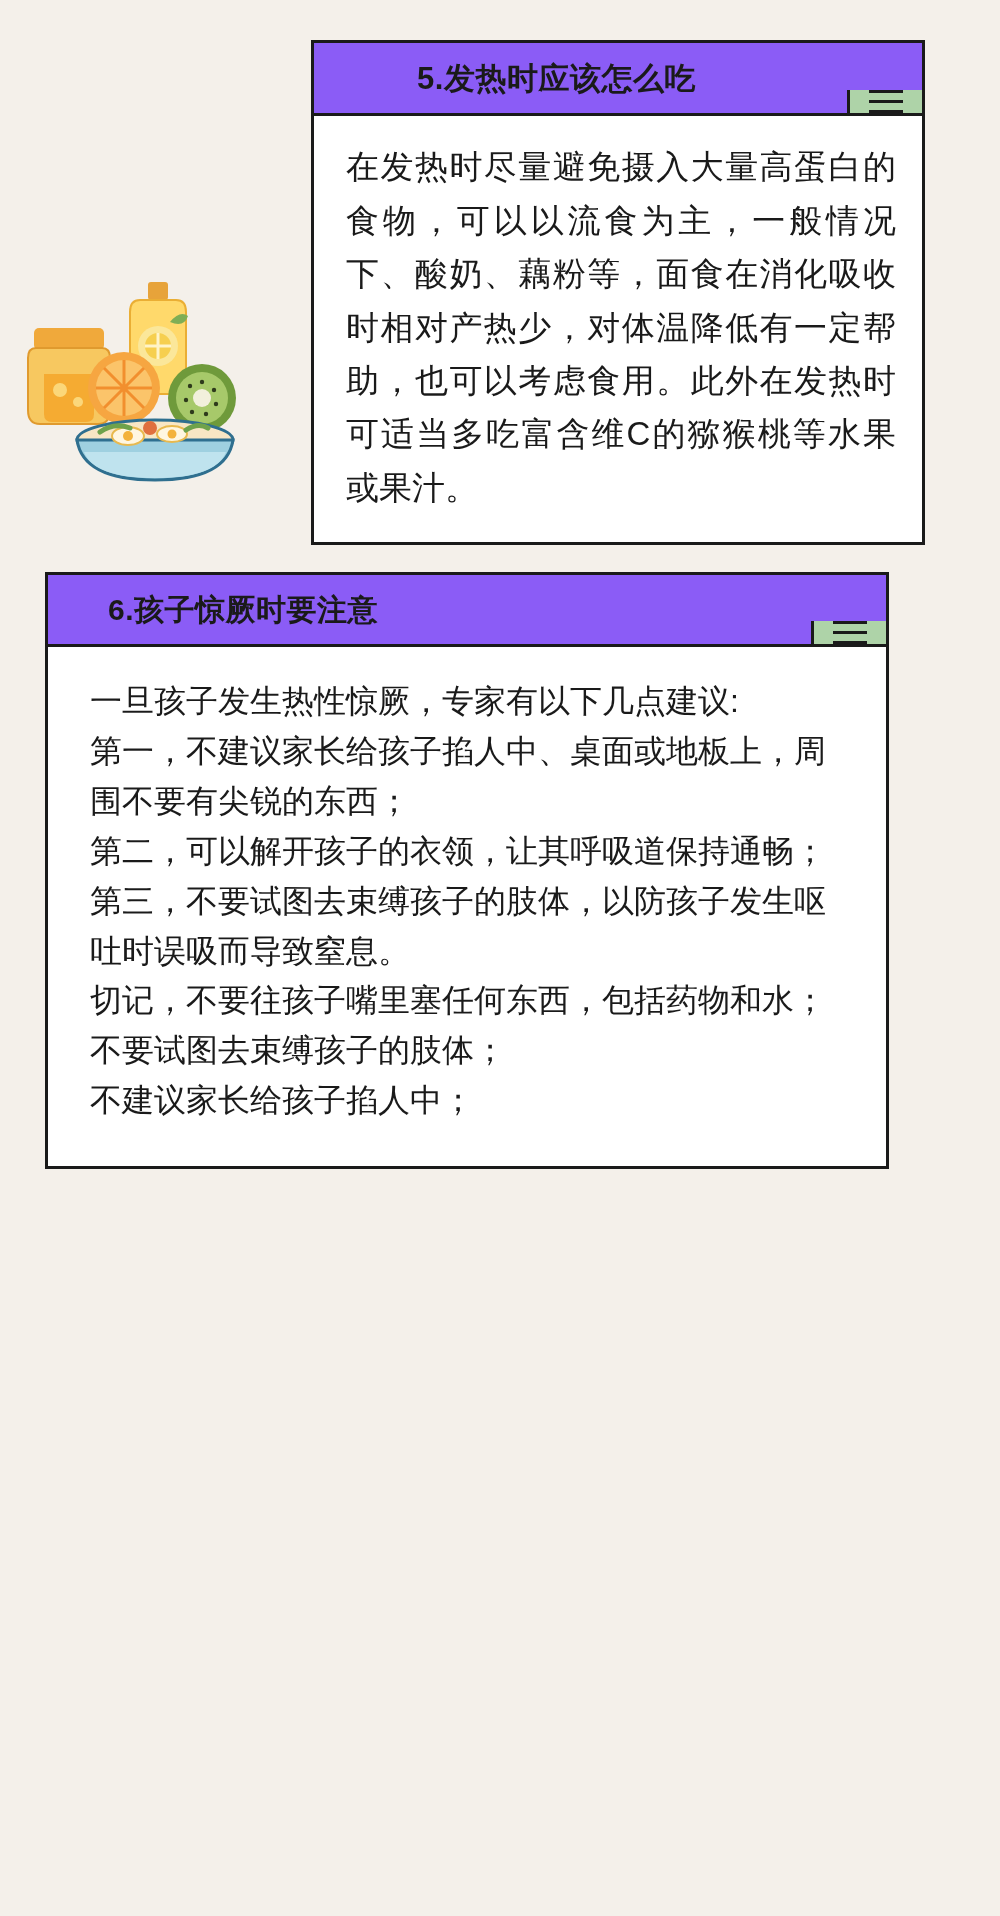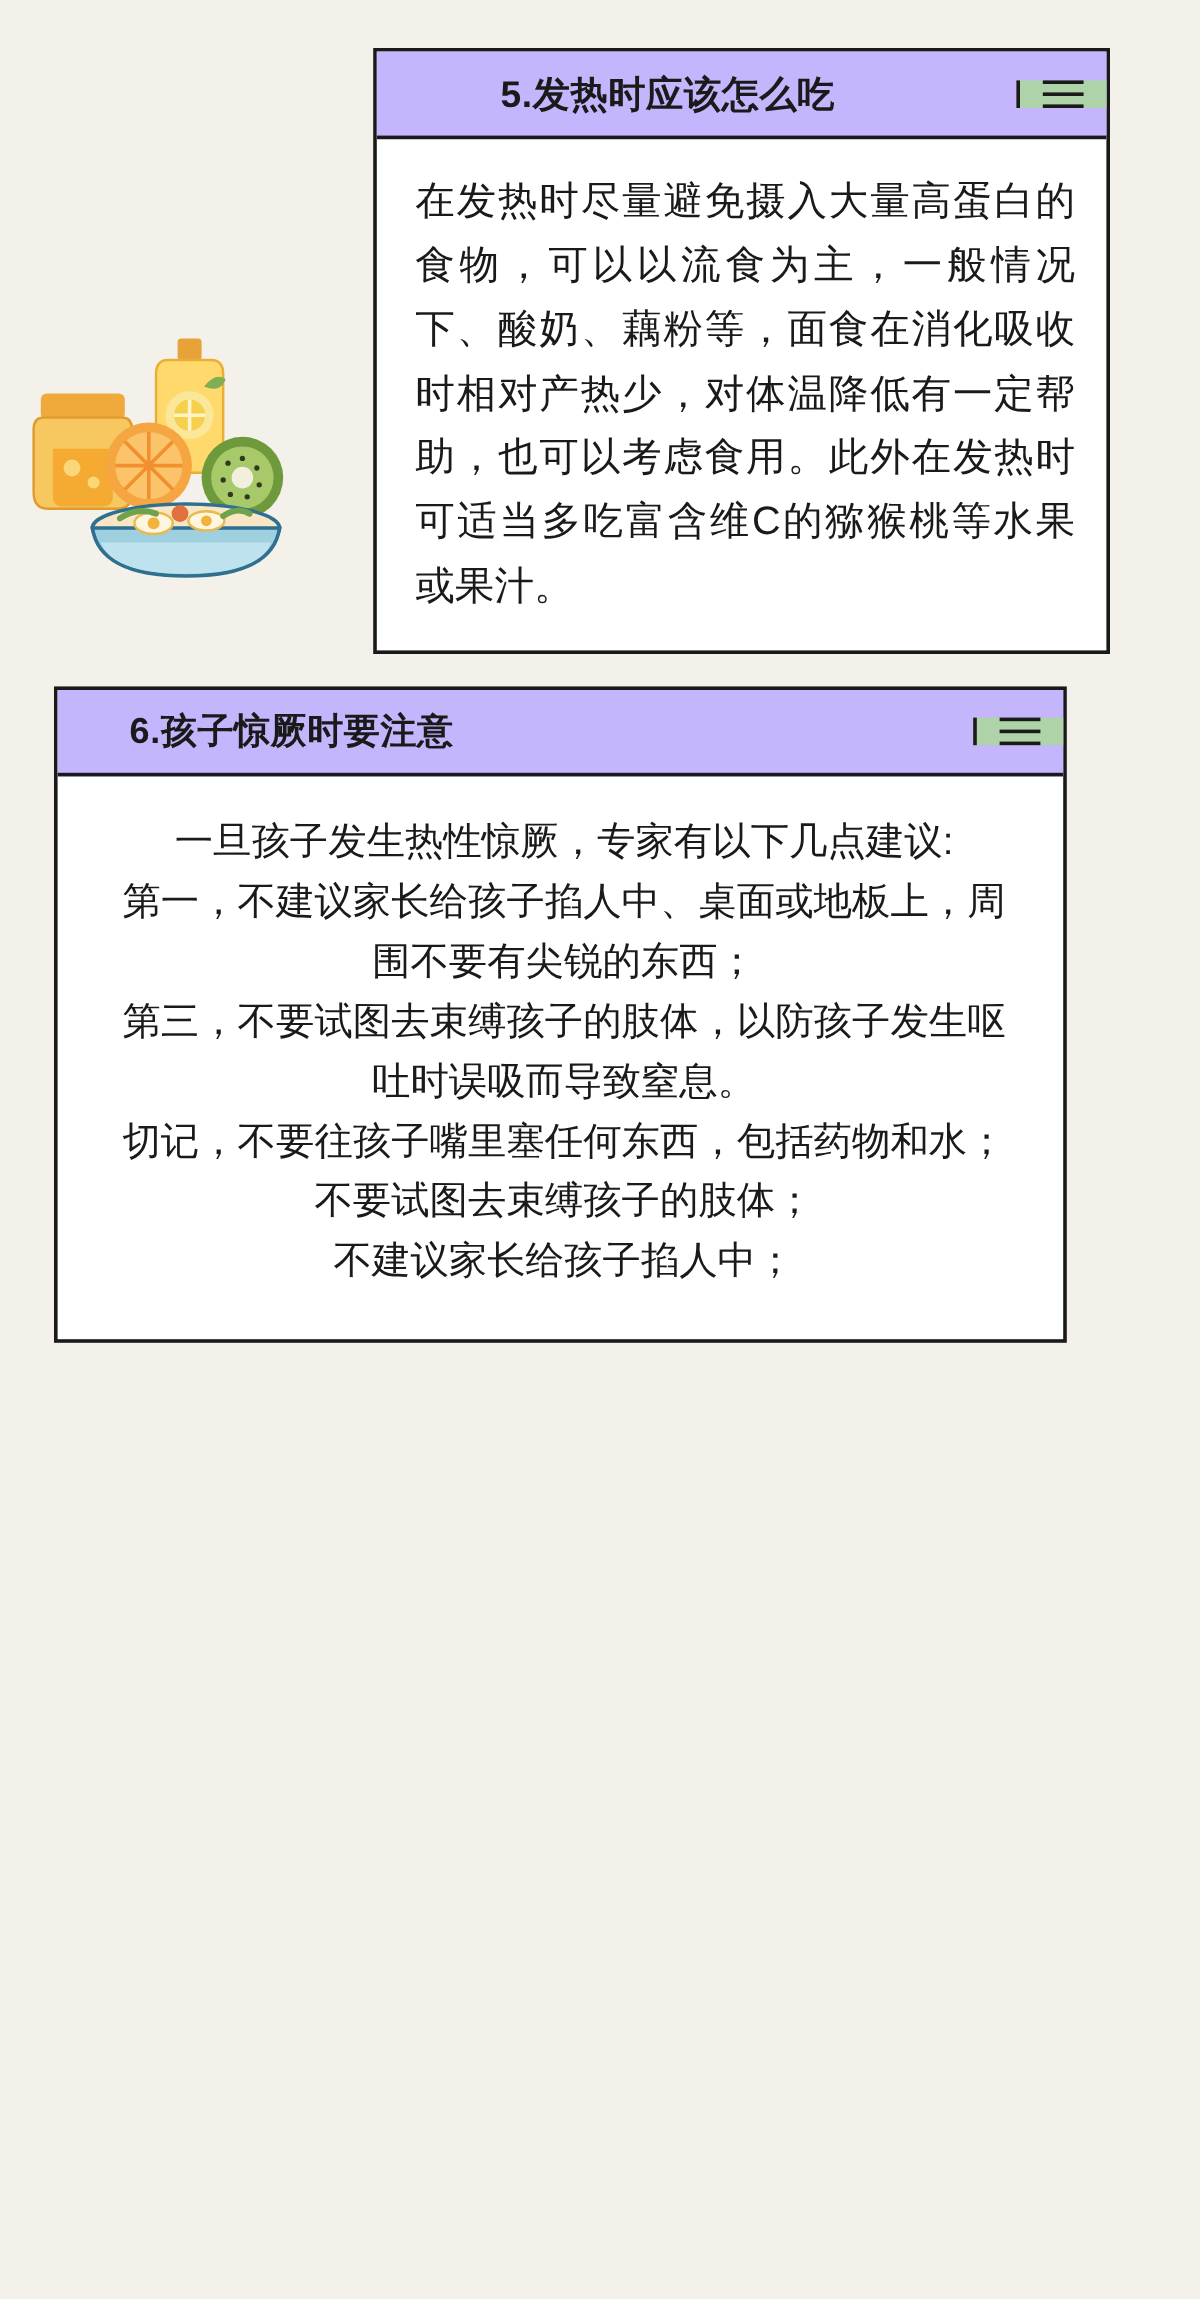--- a/index.html
+++ b/index.html
@@ -28,23 +28,23 @@
     left: 311px;
     top: 40px;
     width: 614px;
     box-sizing: border-box;
     border: 3px solid #1a1a1a;
     background: #ffffff;
     z-index: 2;
   }
   .card-head {
     display: flex;
-    align-items: center;
+    align-items: flex-end;
     border-bottom: 3px solid #1a1a1a;
-    background: #c4b5fd;
+    background: #8b5cf6;
     gap: 48px;
   }
   .card-head .title {
     flex: 1 1 auto;
     font-size: 31px;
     font-weight: bold;
     color: #1a1a1a;
     text-align: center;
     padding: 17px 10px 16px 10px;
     letter-spacing: 0.5px;
@@ -104,21 +104,20 @@
     background: #ffffff;
     z-index: 2;
   }
   .card6 .card-head .title {
     text-align: left;
     padding-left: 60px;
     font-size: 30px;
   }
   .card6 .card-body {
     padding: 30px 36px 40px 42px;
-    text-align: center;
   }
   .card6 p {
     margin: 0;
     font-size: 32px;
     line-height: 1.56;
     color: #1a1a1a;
   }
   .card6 p.gap {
   }
 </style>
@@ -204,20 +203,21 @@
       <div class="title">6.孩子惊厥时要注意</div>
       <div class="menu-btn">
         <i></i>
         <i></i>
         <i></i>
       </div>
     </div>
     <div class="card-body">
       <p>一旦孩子发生热性惊厥，专家有以下几点建议:</p>
       <p>第一，不建议家长给孩子掐人中、桌面或地板上，周围不要有尖锐的东西；</p>
+      <p>第二，可以解开孩子的衣领，让其呼吸道保持通畅；</p>
       <p>第三，不要试图去束缚孩子的肢体，以防孩子发生呕吐时误吸而导致窒息。</p>
       <p class="gap">切记，不要往孩子嘴里塞任何东西，包括药物和水；</p>
       <p>不要试图去束缚孩子的肢体；</p>
       <p>不建议家长给孩子掐人中；</p>
     </div>
   </section>
 
 </div>
 
 </body></html>

